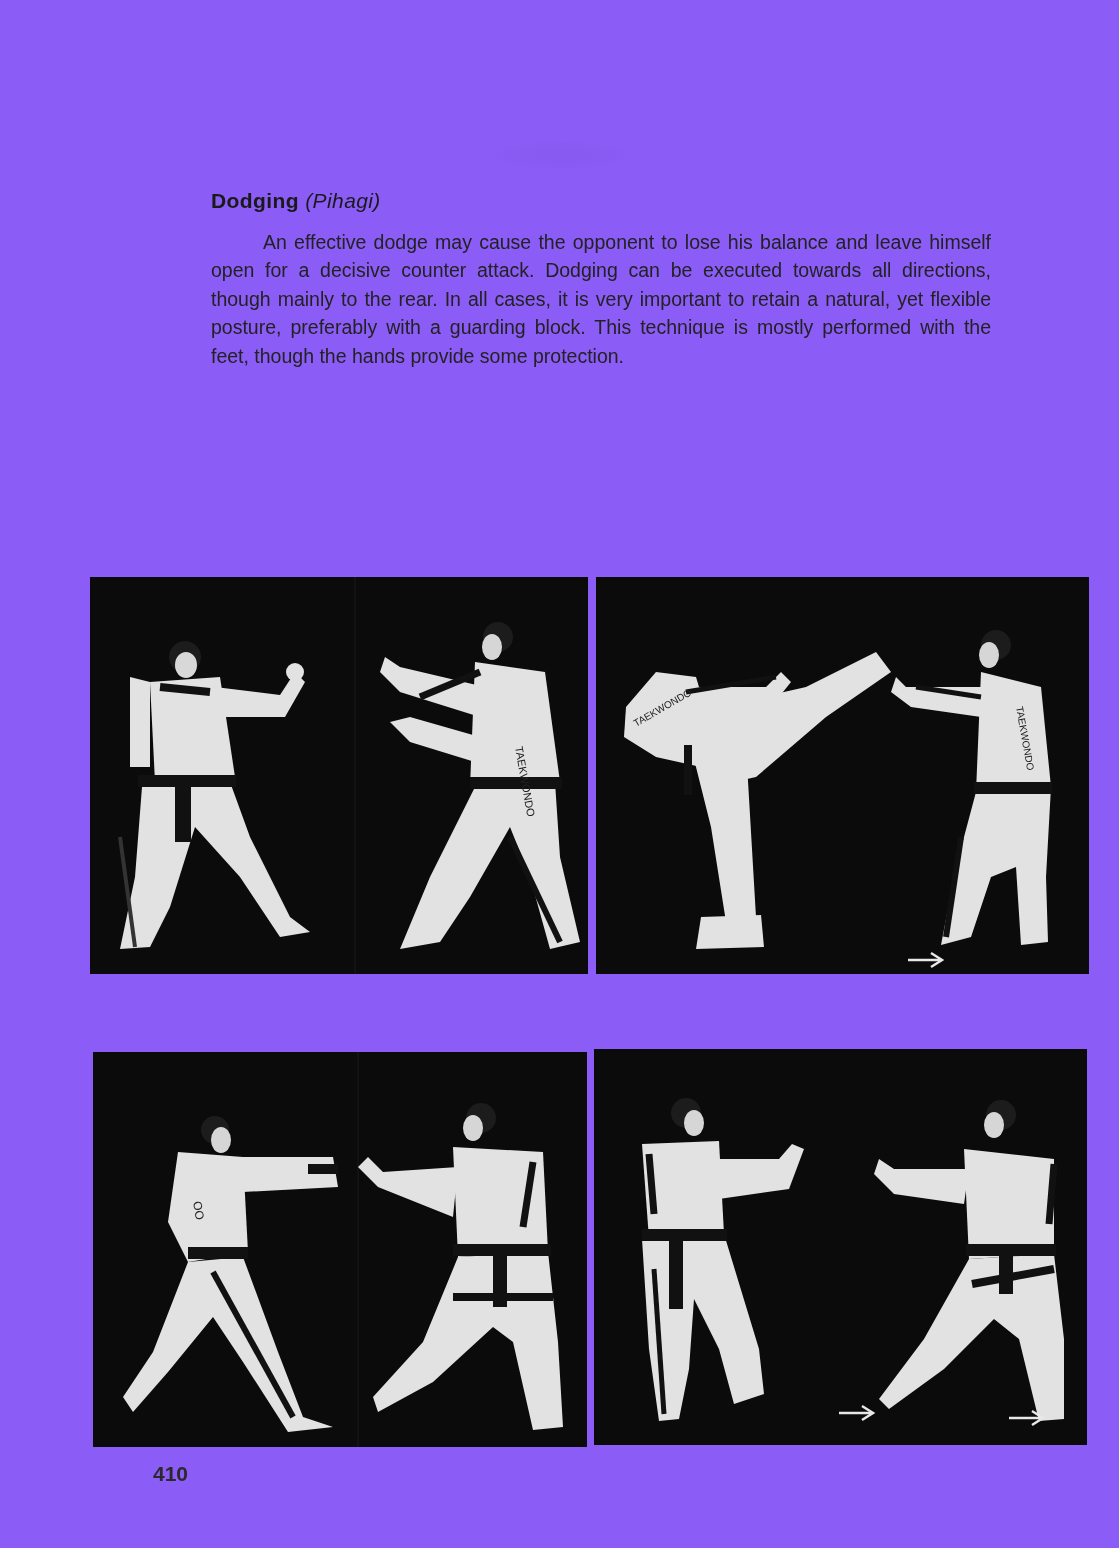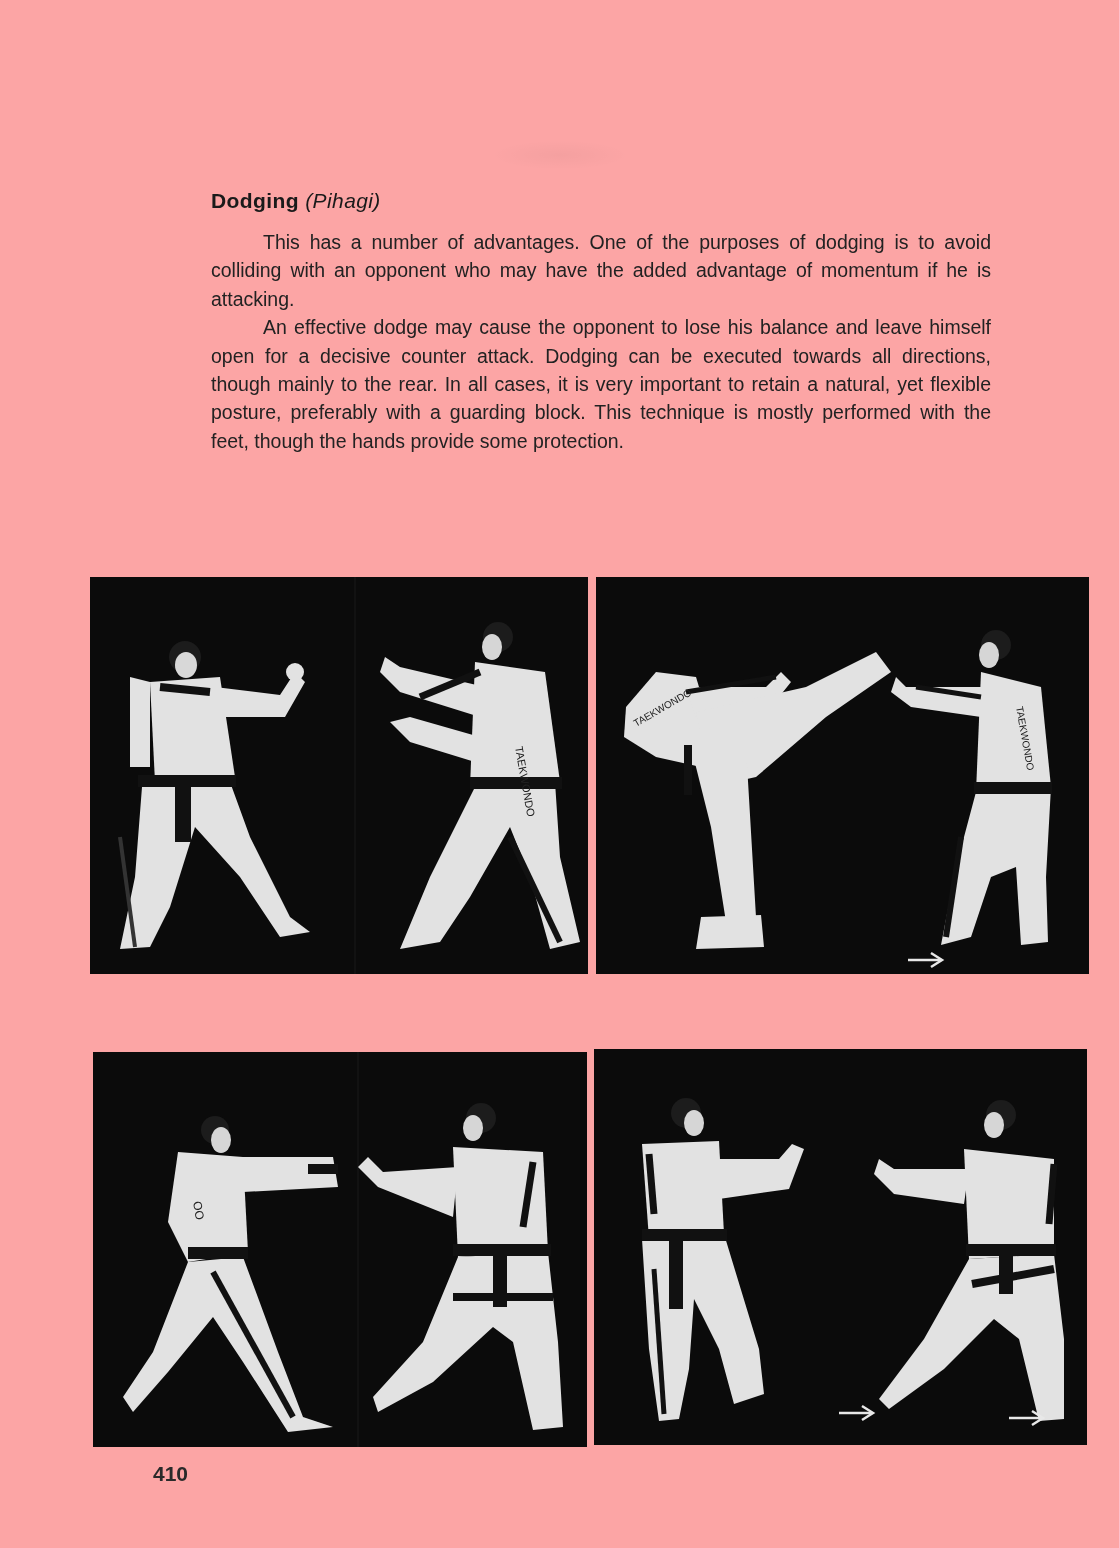--- a/index.html
+++ b/index.html
@@ -1,17 +1,17 @@
 <!DOCTYPE html>
 <html><head>
 <meta charset="utf-8">
 <style>
   html, body { margin: 0; padding: 0; background: #ffffff; }
   body { width: 1119px; height: 1548px; position: relative; overflow: hidden; font-family: "Liberation Sans", sans-serif; color: #1e1e1e; }
-  .page { position: absolute; inset: 0; background: #fca5a5; text-decoration: underline; }
+  .page { position: absolute; inset: 0; background: #8b5cf6; text-decoration: underline; }
   .heading { position: absolute; left: 211px; top: 189px; font-size: 21px; font-weight: bold; letter-spacing: 0.4px; color: #1a1a1a; }
   .heading .sub { font-weight: normal; font-style: italic; }
   .body-text { position: absolute; left: 211px; top: 228px; width: 780px; font-size: 19.5px; line-height: 28.4px; color: #222; text-align: justify; }
   .body-text p { margin: 0; text-indent: 52px; }
   .photo { position: absolute; background: #0b0b0b; overflow: hidden; }
   .photo svg { width: 100%; height: 100%; display: block; }
   .page-number { position: absolute; left: 153px; top: 1462px; font-size: 21px; font-weight: bold; color: #2a2a2a; }
   .scan-mark { position: absolute; left: 490px; top: 140px; width: 140px; height: 30px; background: radial-gradient(ellipse, rgba(0,0,0,0.03), transparent 70%); }
 </style>
 </head>
@@ -19,21 +19,20 @@
 
 <div class="page">
   <div class="scan-mark"></div>
 
   <div class="heading">
     <span>Dodging</span>
     <span class="sub">(Pihagi)</span>
   </div>
 
   <div class="body-text">
-    <p>This has a number of advantages. One of the purposes of dodging is to avoid colliding with an opponent who may have the added advantage of momentum if he is attacking.</p>
     <p>An effective dodge may cause the opponent to lose his balance and leave himself open for a decisive counter attack. Dodging can be executed towards all directions, though mainly to the rear. In all cases, it is very important to retain a natural, yet flexible posture, preferably with a guarding block. This technique is mostly performed with the feet, though the hands provide some protection.</p>
   </div>
 
   <div class="photo" style="left:90px; top:577px; width:498px; height:397px;">
     <svg viewBox="0 0 498 397">
       <line x1="265" y1="0" x2="265" y2="397" stroke="#1a1a1a" stroke-width="1"></line>
 
       <g fill="#e2e2e2">
         <circle cx="95" cy="80" r="16" fill="#1c1c1c"></circle>
         <ellipse cx="96" cy="88" rx="11" ry="13" fill="#d8d8d8"></ellipse>

